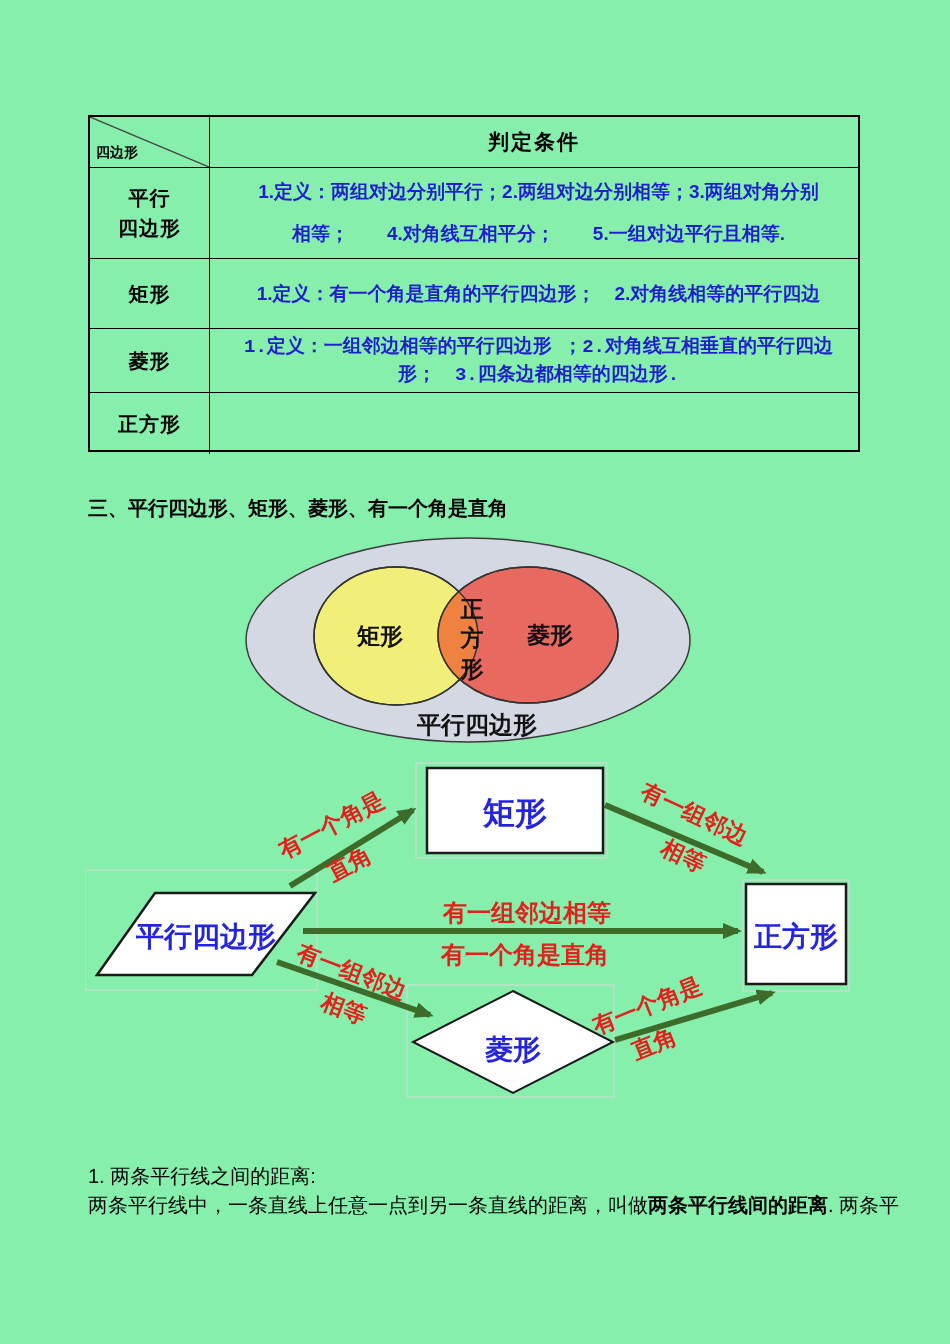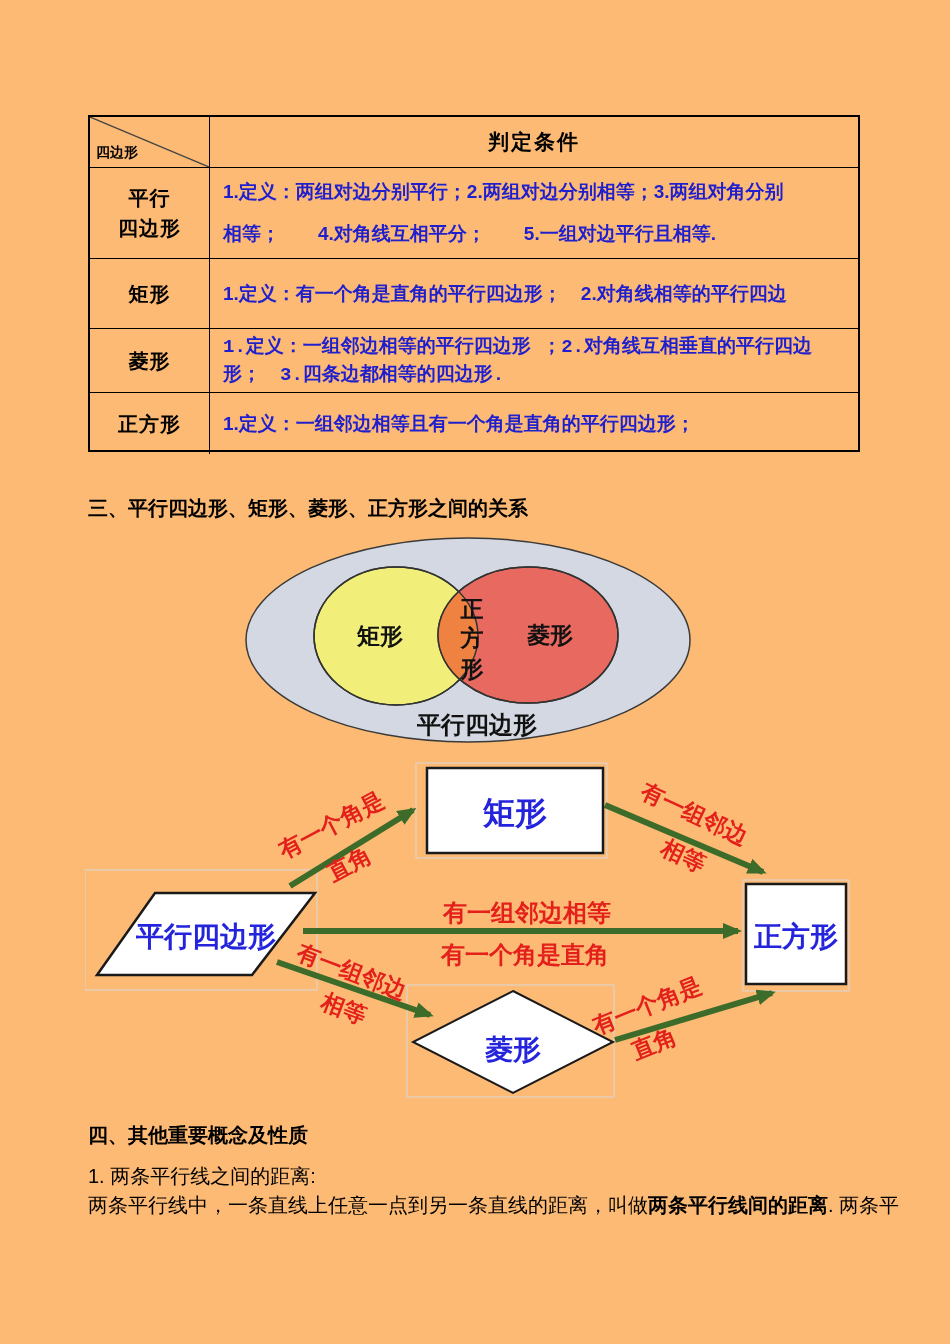--- a/index.html
+++ b/index.html
@@ -1,34 +1,34 @@
 <!DOCTYPE html>
 <html><head>
 <meta charset="utf-8">
 <style>
   html,body{margin:0;padding:0;background:#fff;}
-  .page{position:relative;width:950px;height:1344px;background:#fdba74;overflow:hidden;
+  .page{position:relative;width:950px;height:1344px;background:#86efac;overflow:hidden;
         font-family:"Liberation Sans",sans-serif;color:#000;}
 
   
   .tbl{position:absolute;left:88px;top:115px;width:772px;height:337px;
        border:2px solid #000;box-sizing:border-box;display:grid;
        grid-template-columns:120px 1fr;grid-template-rows:51px 91px 70px 64px 61px;}
   .cell{box-sizing:border-box;border-right:1.5px solid #000;border-bottom:1.5px solid #000;
         position:relative;}
   .cell.last-col{border-right:none;}
   .cell.last-row{border-bottom:none;}
   .corner-svg{position:absolute;left:0;top:0;width:100%;height:100%;}
   .corner-label{position:absolute;left:6px;bottom:5px;font-size:14px;font-weight:bold;}
   .hdr{display:flex;align-items:center;justify-content:center;
        font-size:21px;font-weight:bold;letter-spacing:2px;}
   .rlabel{display:flex;flex-direction:column;align-items:center;justify-content:center;
           font-size:20px;font-weight:bold;line-height:30px;letter-spacing:1px;}
   .rcontent{display:flex;flex-direction:column;justify-content:center;
-            padding-left:13px;padding-right:4px;color:#1f1fce;font-weight:bold;font-size:19px;}
+            padding-left:13px;padding-right:4px;color:#1f1fce;font-weight:bold;font-size:19px;align-items:center;}
   .lh42 .cl{line-height:42px;} .lh35 .cl{line-height:35px;}
   .lh29 .cl{line-height:29px;} .lh28 .cl{line-height:28px;font-family:Liberation Mono, monospace;}
 
   
   .sec-title{position:absolute;left:88px;font-size:20px;font-weight:bold;white-space:nowrap;}
   .body-line{position:absolute;left:88px;font-size:20px;white-space:nowrap;}
   .bold-inline{font-weight:bold;}
 
   
   .venn-svg{position:absolute;left:230px;top:525px;}
@@ -73,25 +73,24 @@
     </div>
     <div class="cell last-col rcontent lh28">
       <div class="cl">1.定义：一组邻边相等的平行四边形 ；2.对角线互相垂直的平行四边</div>
       <div class="cl">形；　3.四条边都相等的四边形.</div>
     </div>
 
     <div class="cell last-row rlabel">
       <div>正方形</div>
     </div>
     <div class="cell last-col last-row rcontent lh29">
-      <div class="cl">1.定义：一组邻边相等且有一个角是直角的平行四边形；</div>
     </div>
   </div>
 
-  <div class="sec-title" style="top:495px;">三、平行四边形、矩形、菱形、正方形之间的关系</div>
+  <div class="sec-title" style="top:495px;">三、平行四边形、矩形、菱形、有一个角是直角</div>
 
   <svg class="venn-svg" width="480" height="235" viewBox="0 0 480 235">
     <defs>
       <clipPath id="clipYellow">
           <ellipse cx="166" cy="111" rx="82" ry="69"></ellipse>
         </clipPath>
     </defs>
     <ellipse cx="238" cy="115" rx="222" ry="102" fill="#d3d8e2" stroke="#3a3a3a" stroke-width="1.5"></ellipse>
     <ellipse cx="166" cy="111" rx="82" ry="69" fill="#f1ee7a" stroke="#333" stroke-width="1.5"></ellipse>
     <ellipse cx="298" cy="110" rx="90" ry="68" fill="#e8695f" stroke="#333" stroke-width="1.5"></ellipse>
@@ -147,19 +146,18 @@
     <text class="edge-label" x="442" y="166" font-size="24">有一组邻边相等</text>
     <text class="edge-label" x="440" y="208" font-size="24">有一个角是直角</text>
 
     <text class="edge-label" x="264" y="224" font-size="23" transform="rotate(21 264 224)">有一组邻边</text>
     <text class="edge-label" x="256" y="261" font-size="23" transform="rotate(21 256 261)">相等</text>
 
     <text class="edge-label" x="565" y="258" font-size="23" transform="rotate(-22 565 258)">有一个角是</text>
     <text class="edge-label" x="572" y="296" font-size="23" transform="rotate(-22 572 296)">直角</text>
   </svg>
 
-  <div class="sec-title" style="top:1122px;">四、其他重要概念及性质</div>
   <div class="body-line" style="top:1163px;">1. 两条平行线之间的距离:</div>
   <div class="body-line" style="top:1192px;">
     <span>两条平行线中，一条直线上任意一点到另一条直线的距离，叫做</span><span class="bold-inline">两条平行线间的距离</span><span>. 两条平</span>
   </div>
 
 </div>
 
 </body></html>

